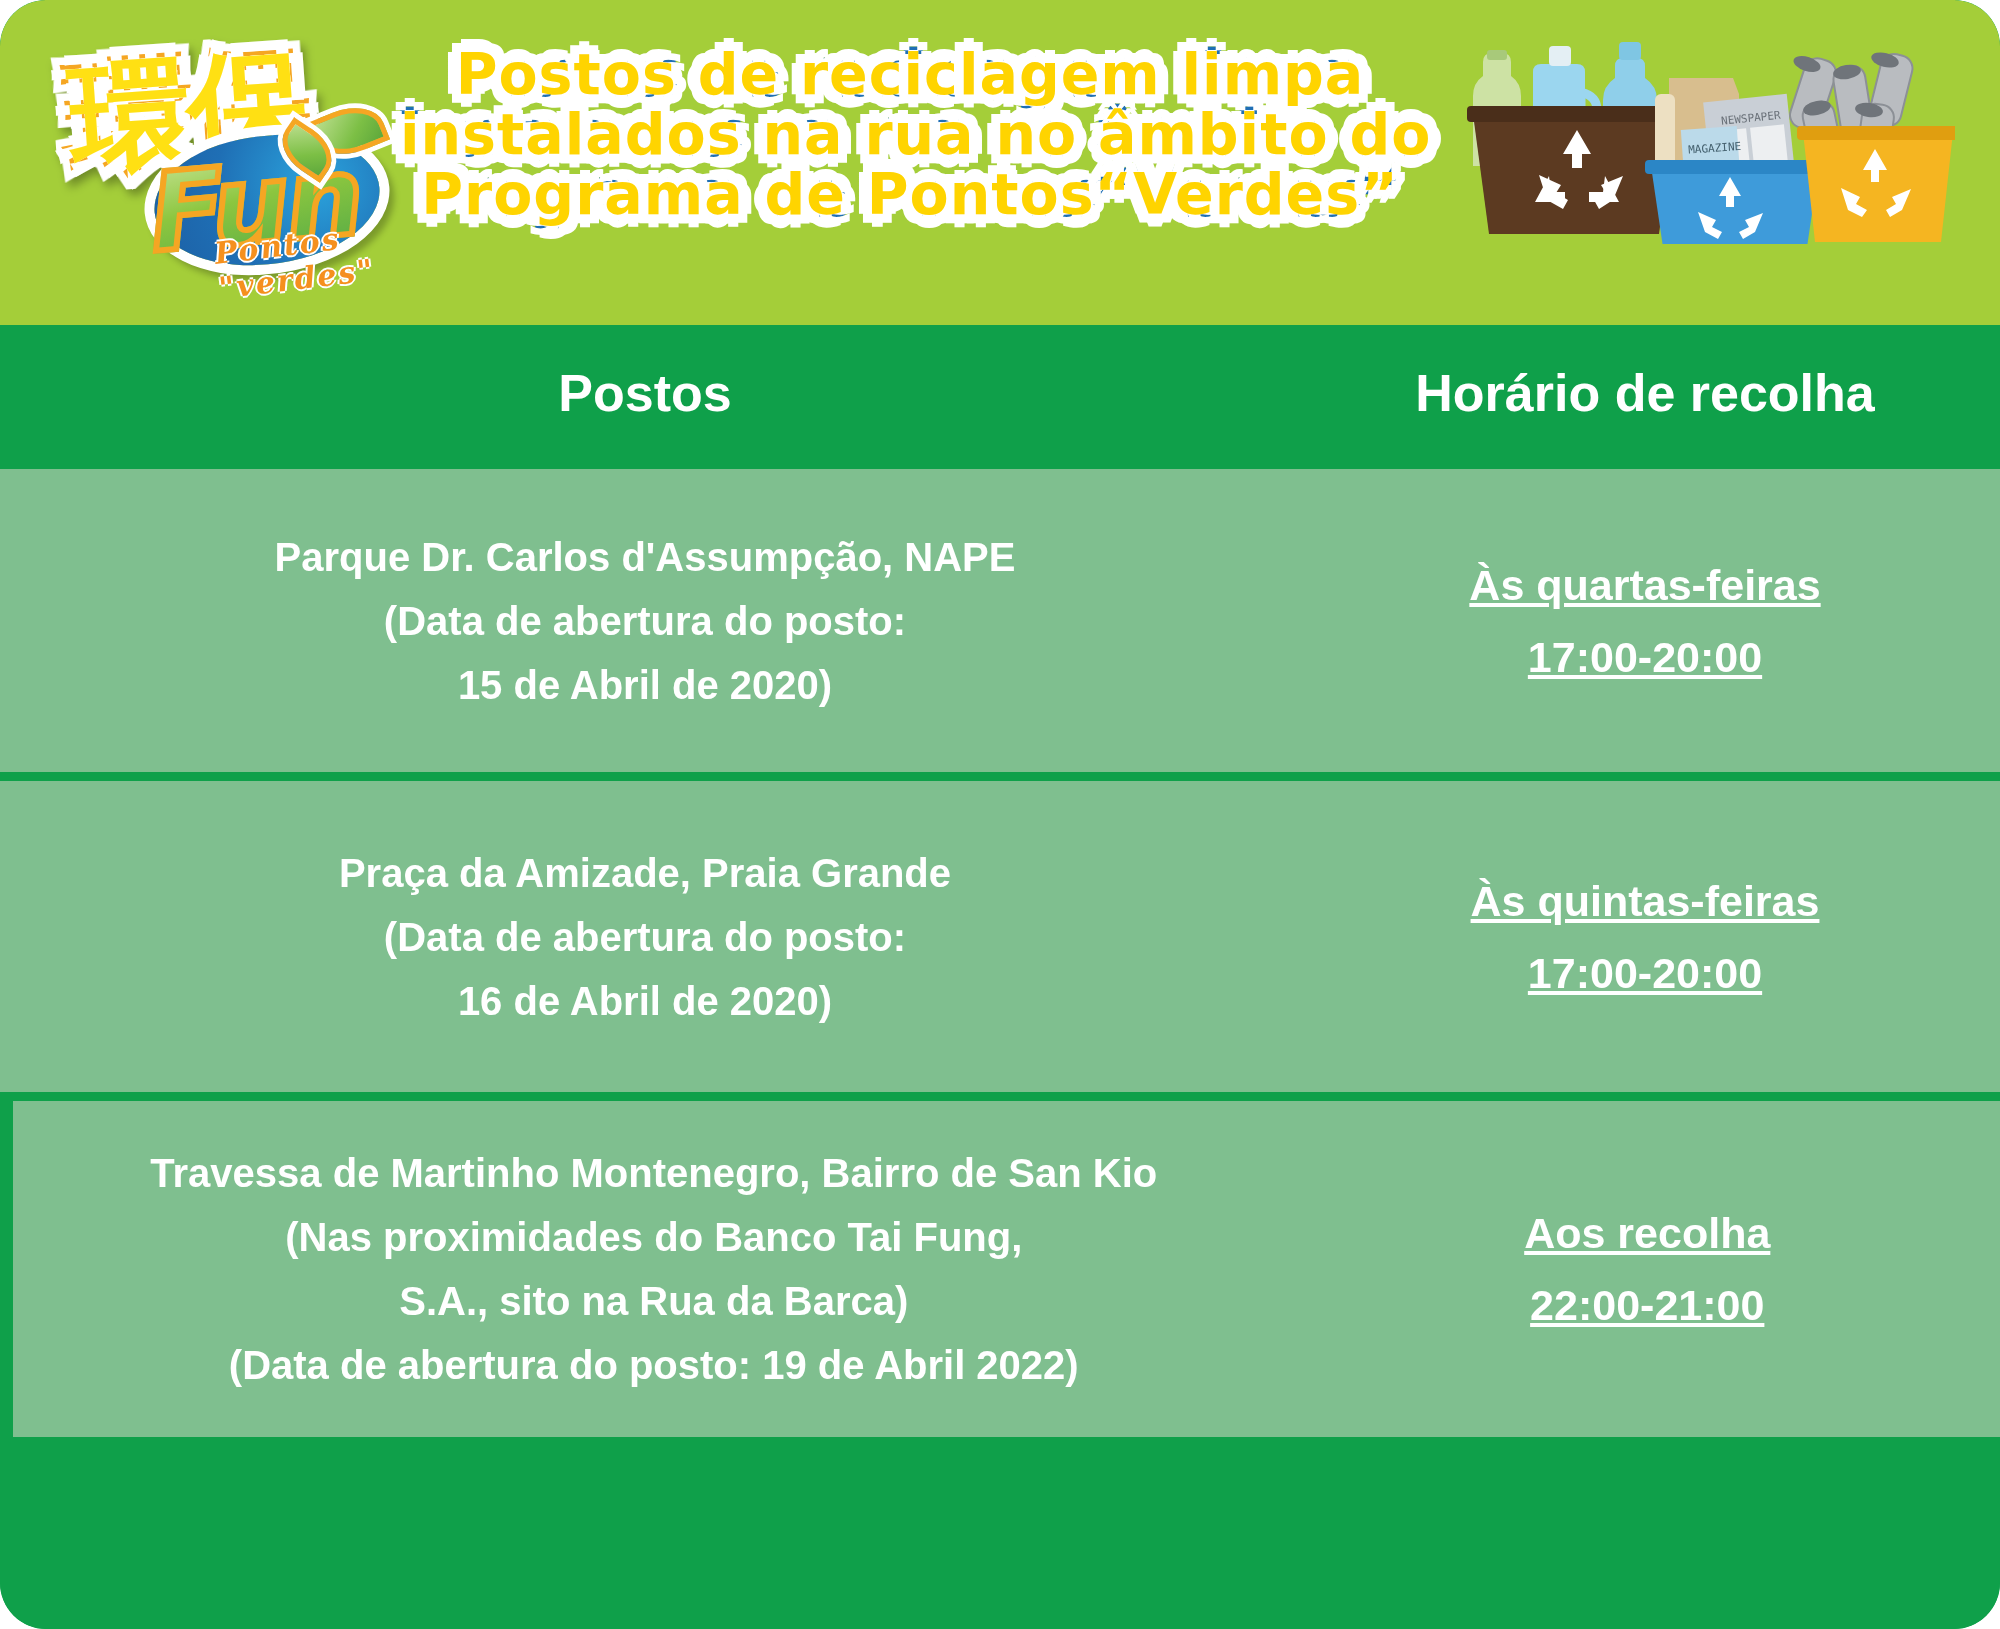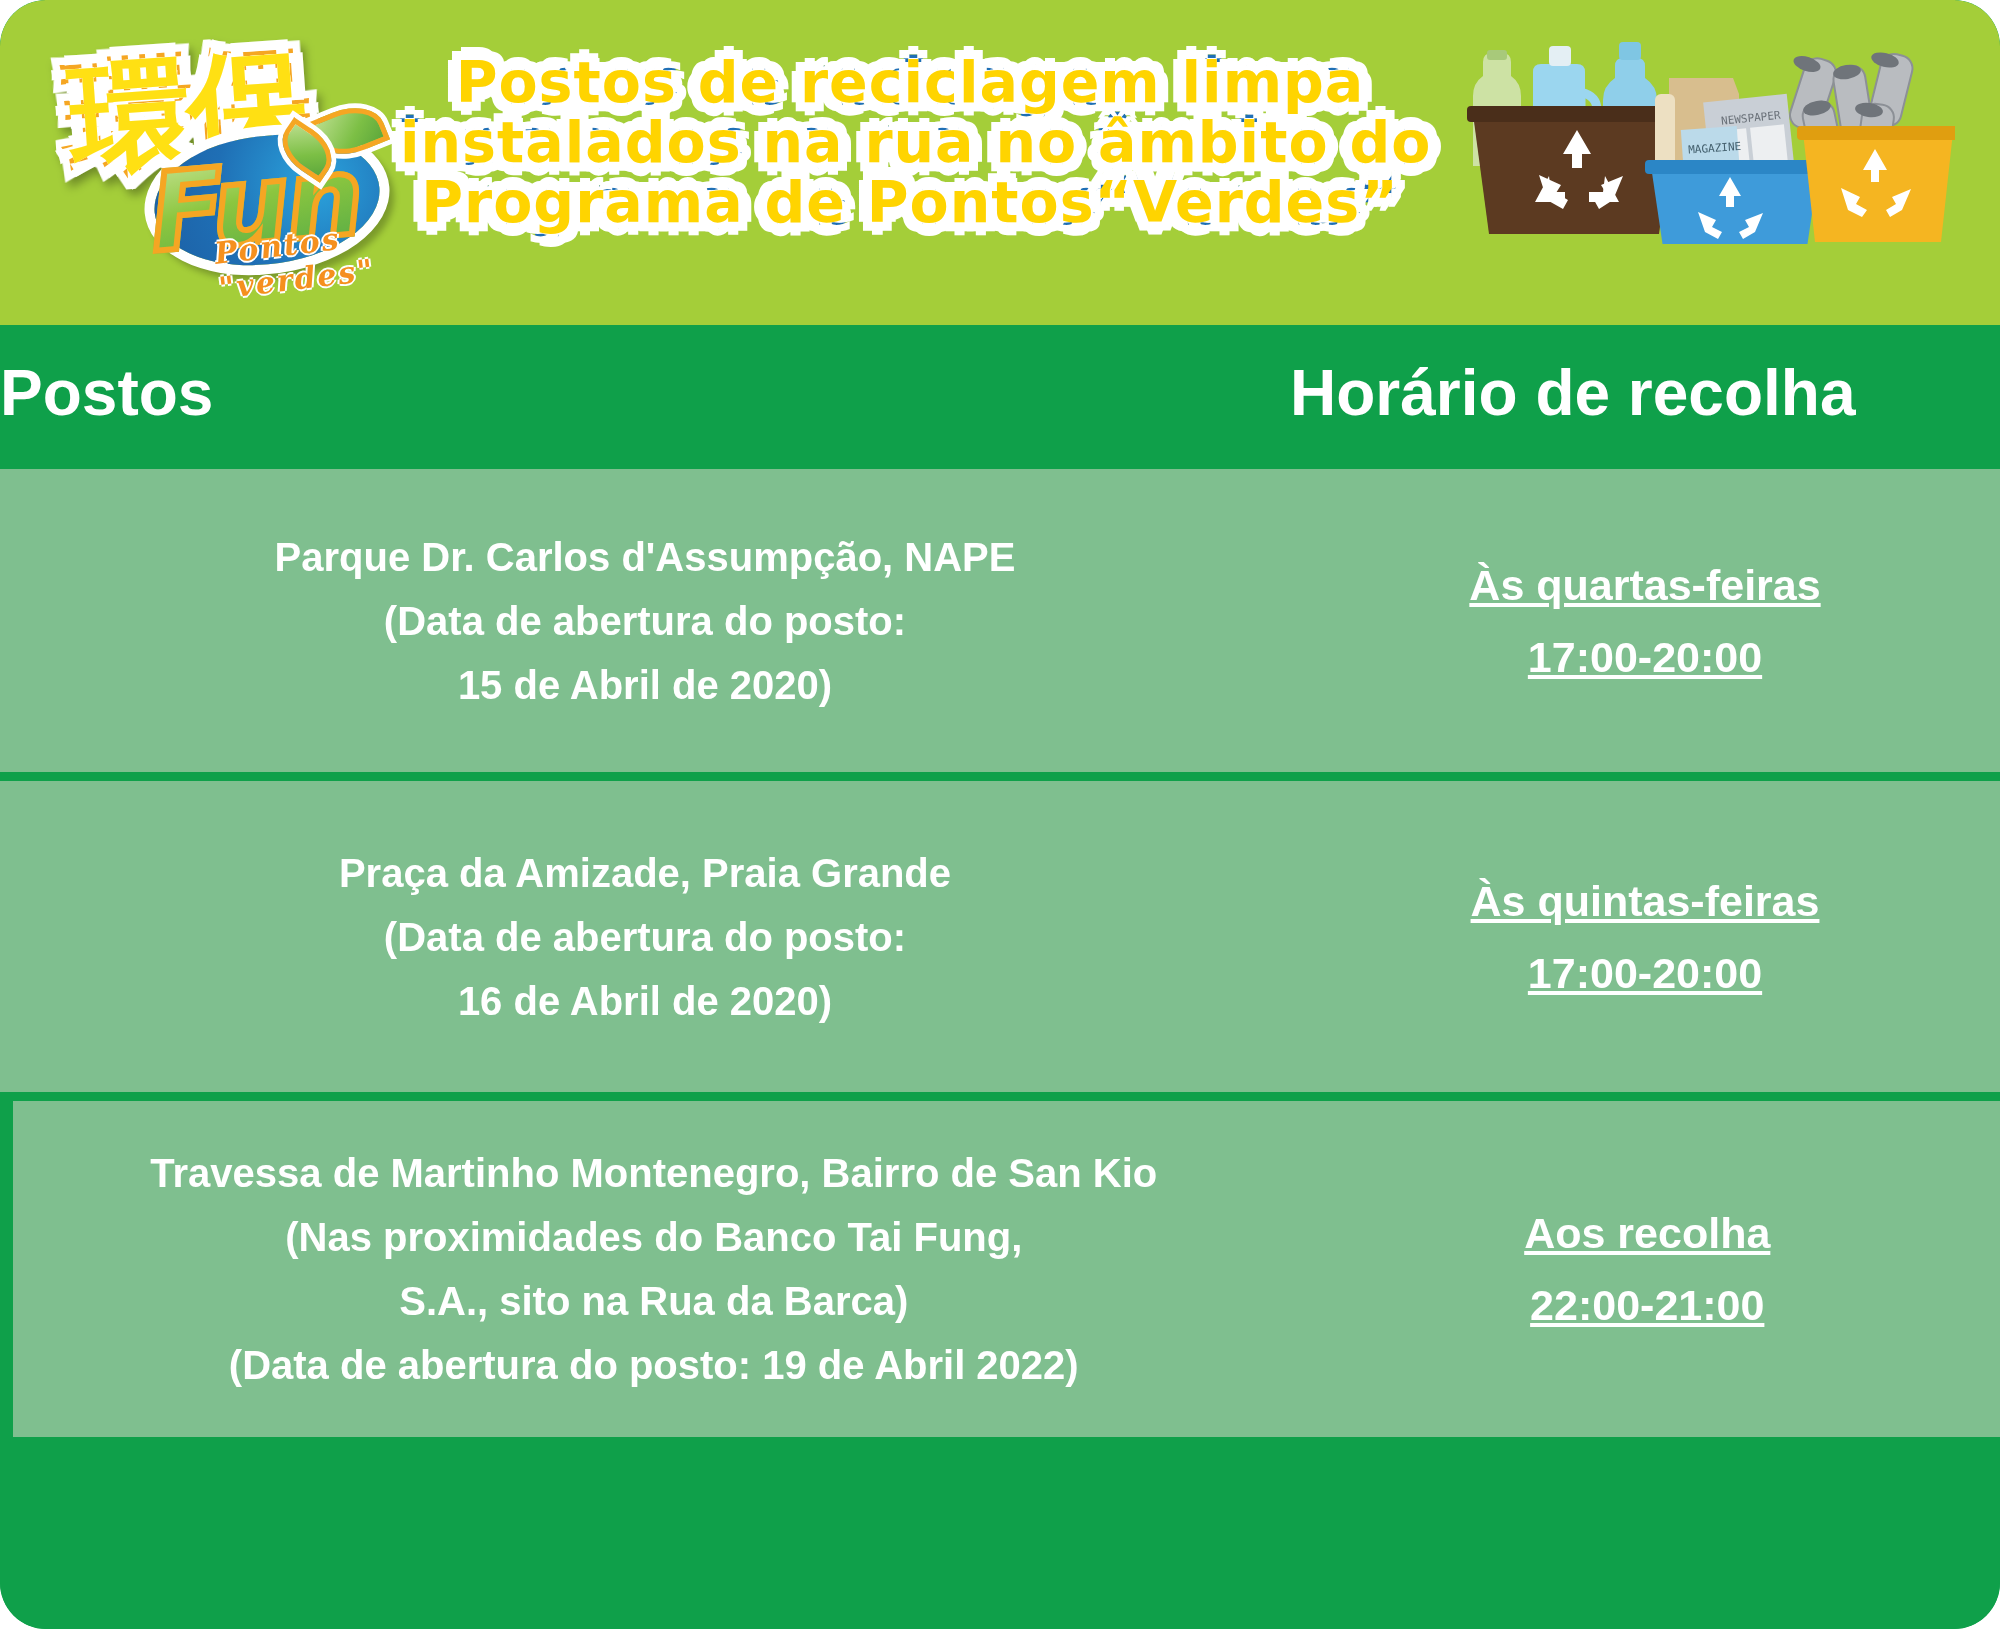--- a/index.html
+++ b/index.html
@@ -111,21 +111,21 @@
     font-family: "DejaVu Serif", serif;
     letter-spacing: 2px;
     transform: rotate(-7deg);
     z-index: 7;
     text-shadow: -2px 0 0 #fff, 2px 0 0 #fff, 0 -2px 0 #fff, 0 2px 0 #fff;
   }
 
   
   .headline {
     position: absolute;
-    left: 400px; top: 52px;
+    left: 400px; top: 44px;
     width: 1020px;
     text-align: center;
     z-index: 8;
   }
   .headline-line {
     font-size: 57px;
     font-weight: bold;
     line-height: 60px;
     color: #FFD400;
     font-family: "DejaVu Sans", sans-serif;
@@ -144,22 +144,23 @@
   
   .table { position: absolute; left: 0; top: 325px; width: 2000px; }
   .thead {
     display: flex;
     height: 135px;
     background: #0FA04A;
     align-items: center;
   }
   .th {
     color: #ffffff;
-    font-size: 64px;
-    font-weight: bold;
+    font-size: 52px;
+    font-weight: bold;
+    text-align: center;
     font-family: "Liberation Sans", sans-serif;
   }
   .th-postos { width: 1290px; }
   .th-horario { width: 710px; }
 
   .row {
     display: flex;
     background: #7FBF8F;
     align-items: center;
     border-top: 9px solid #0FA04A;

